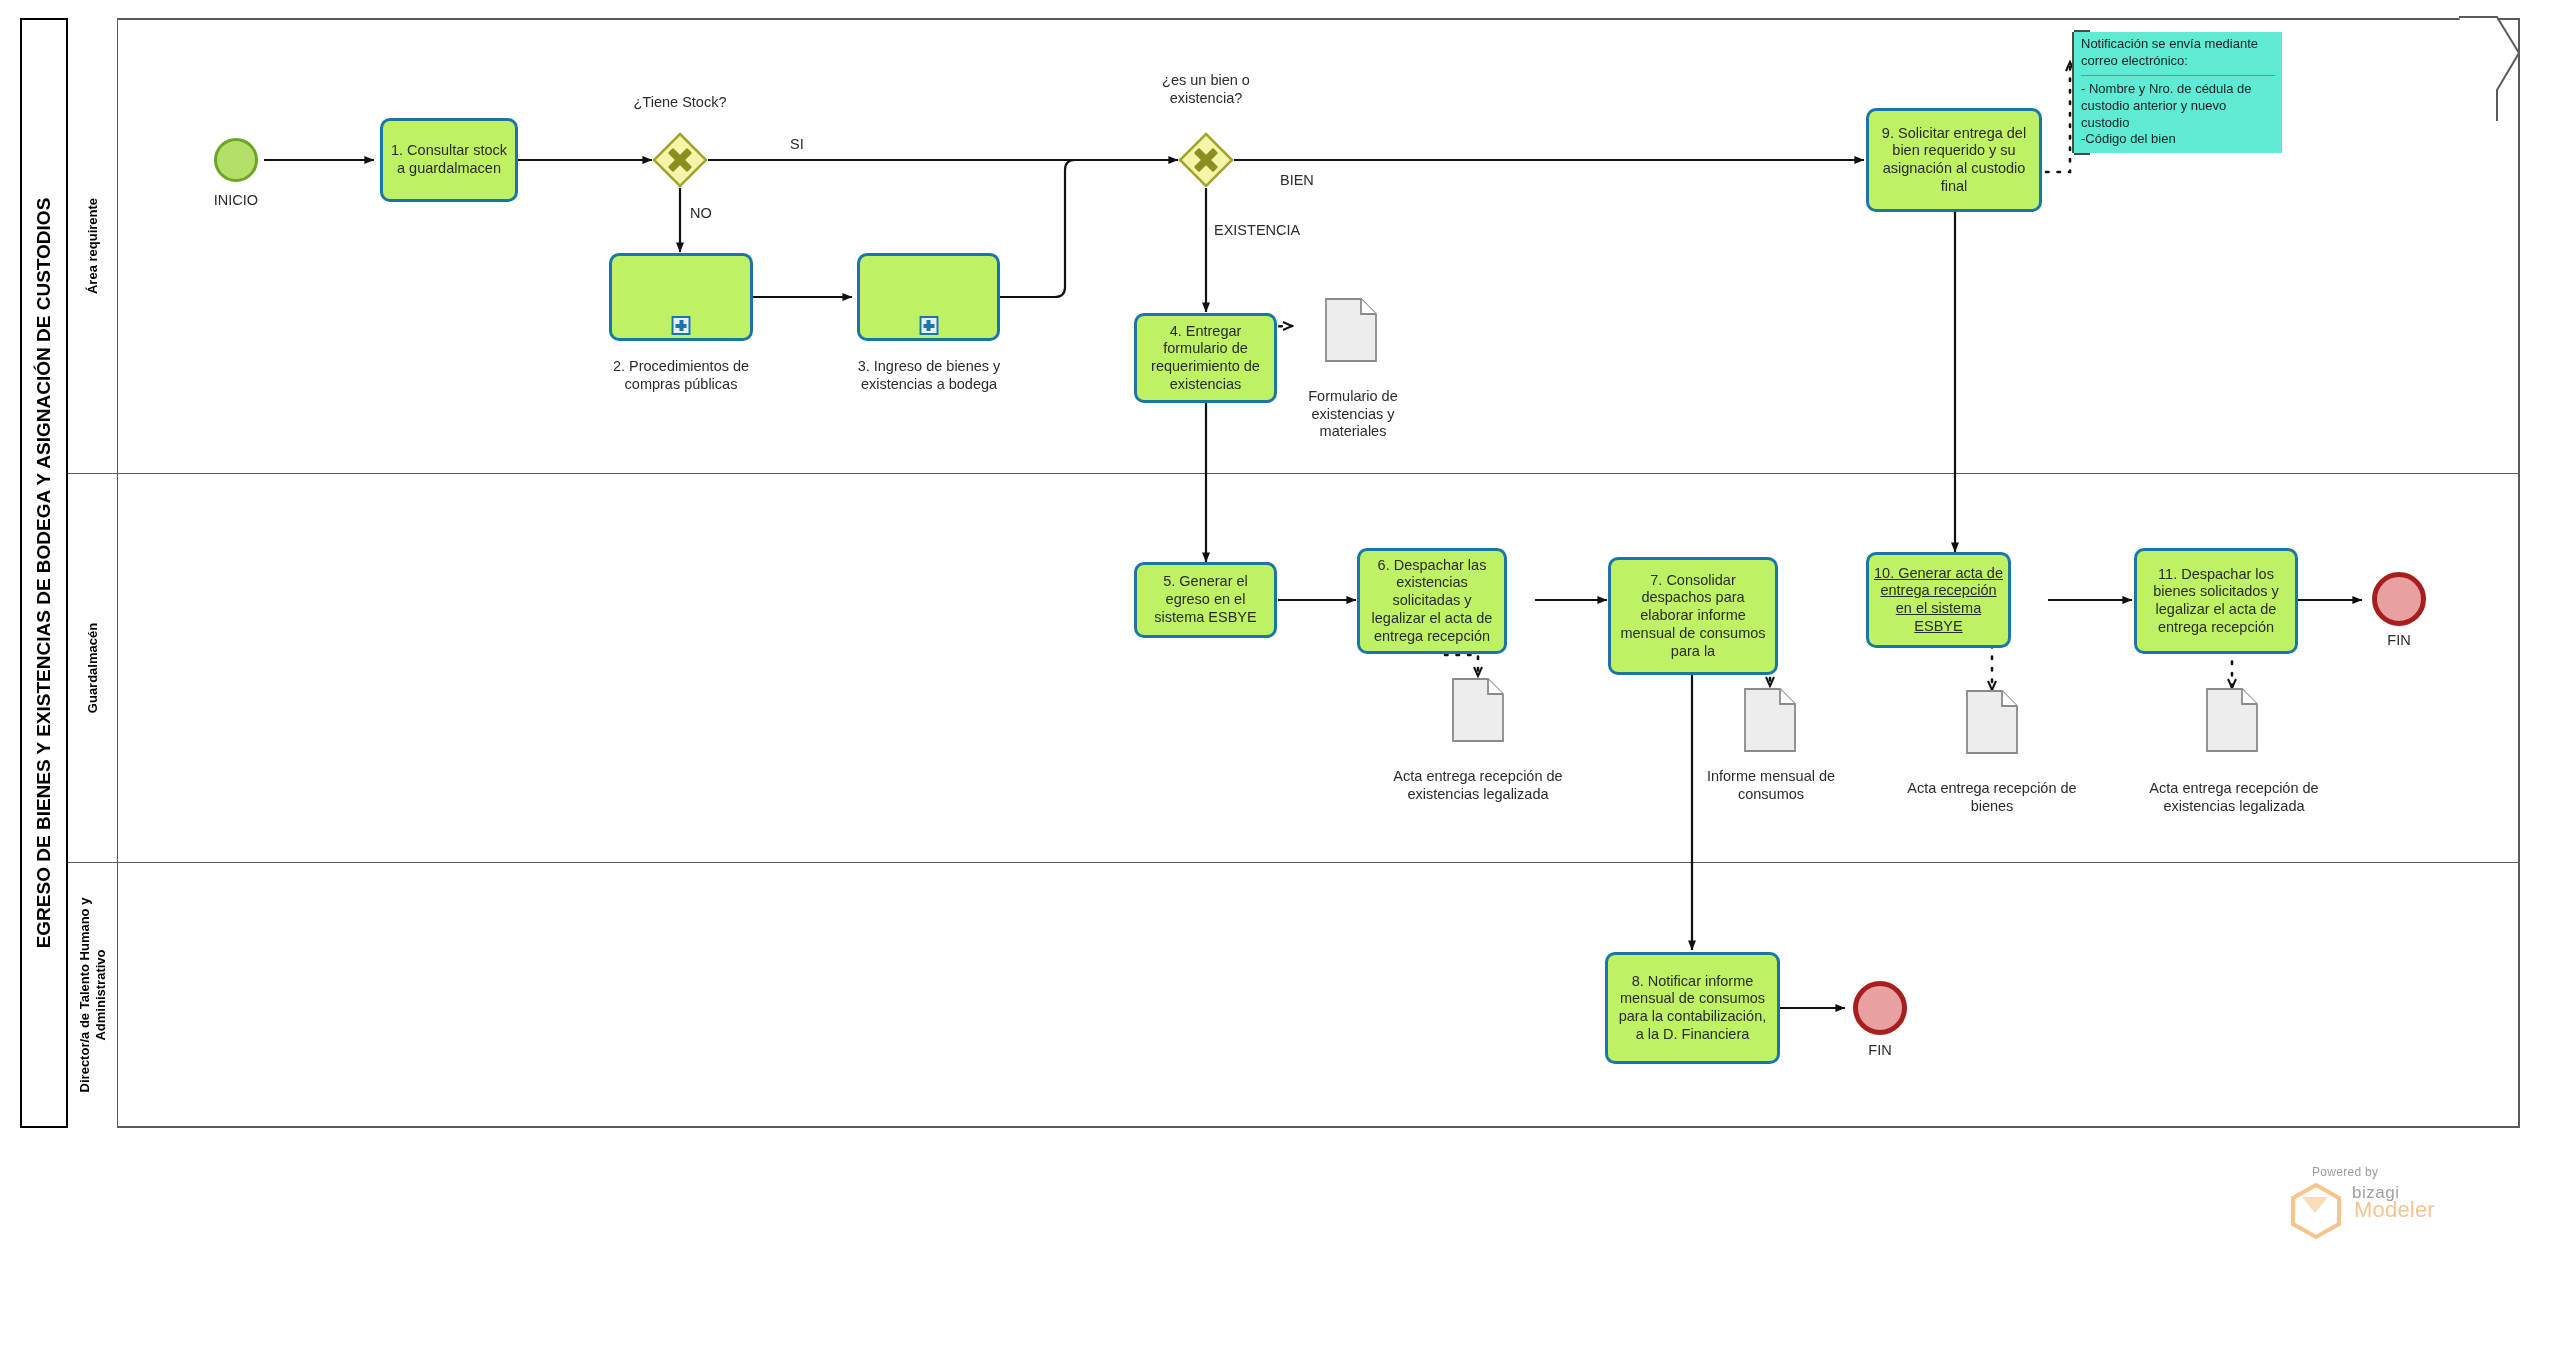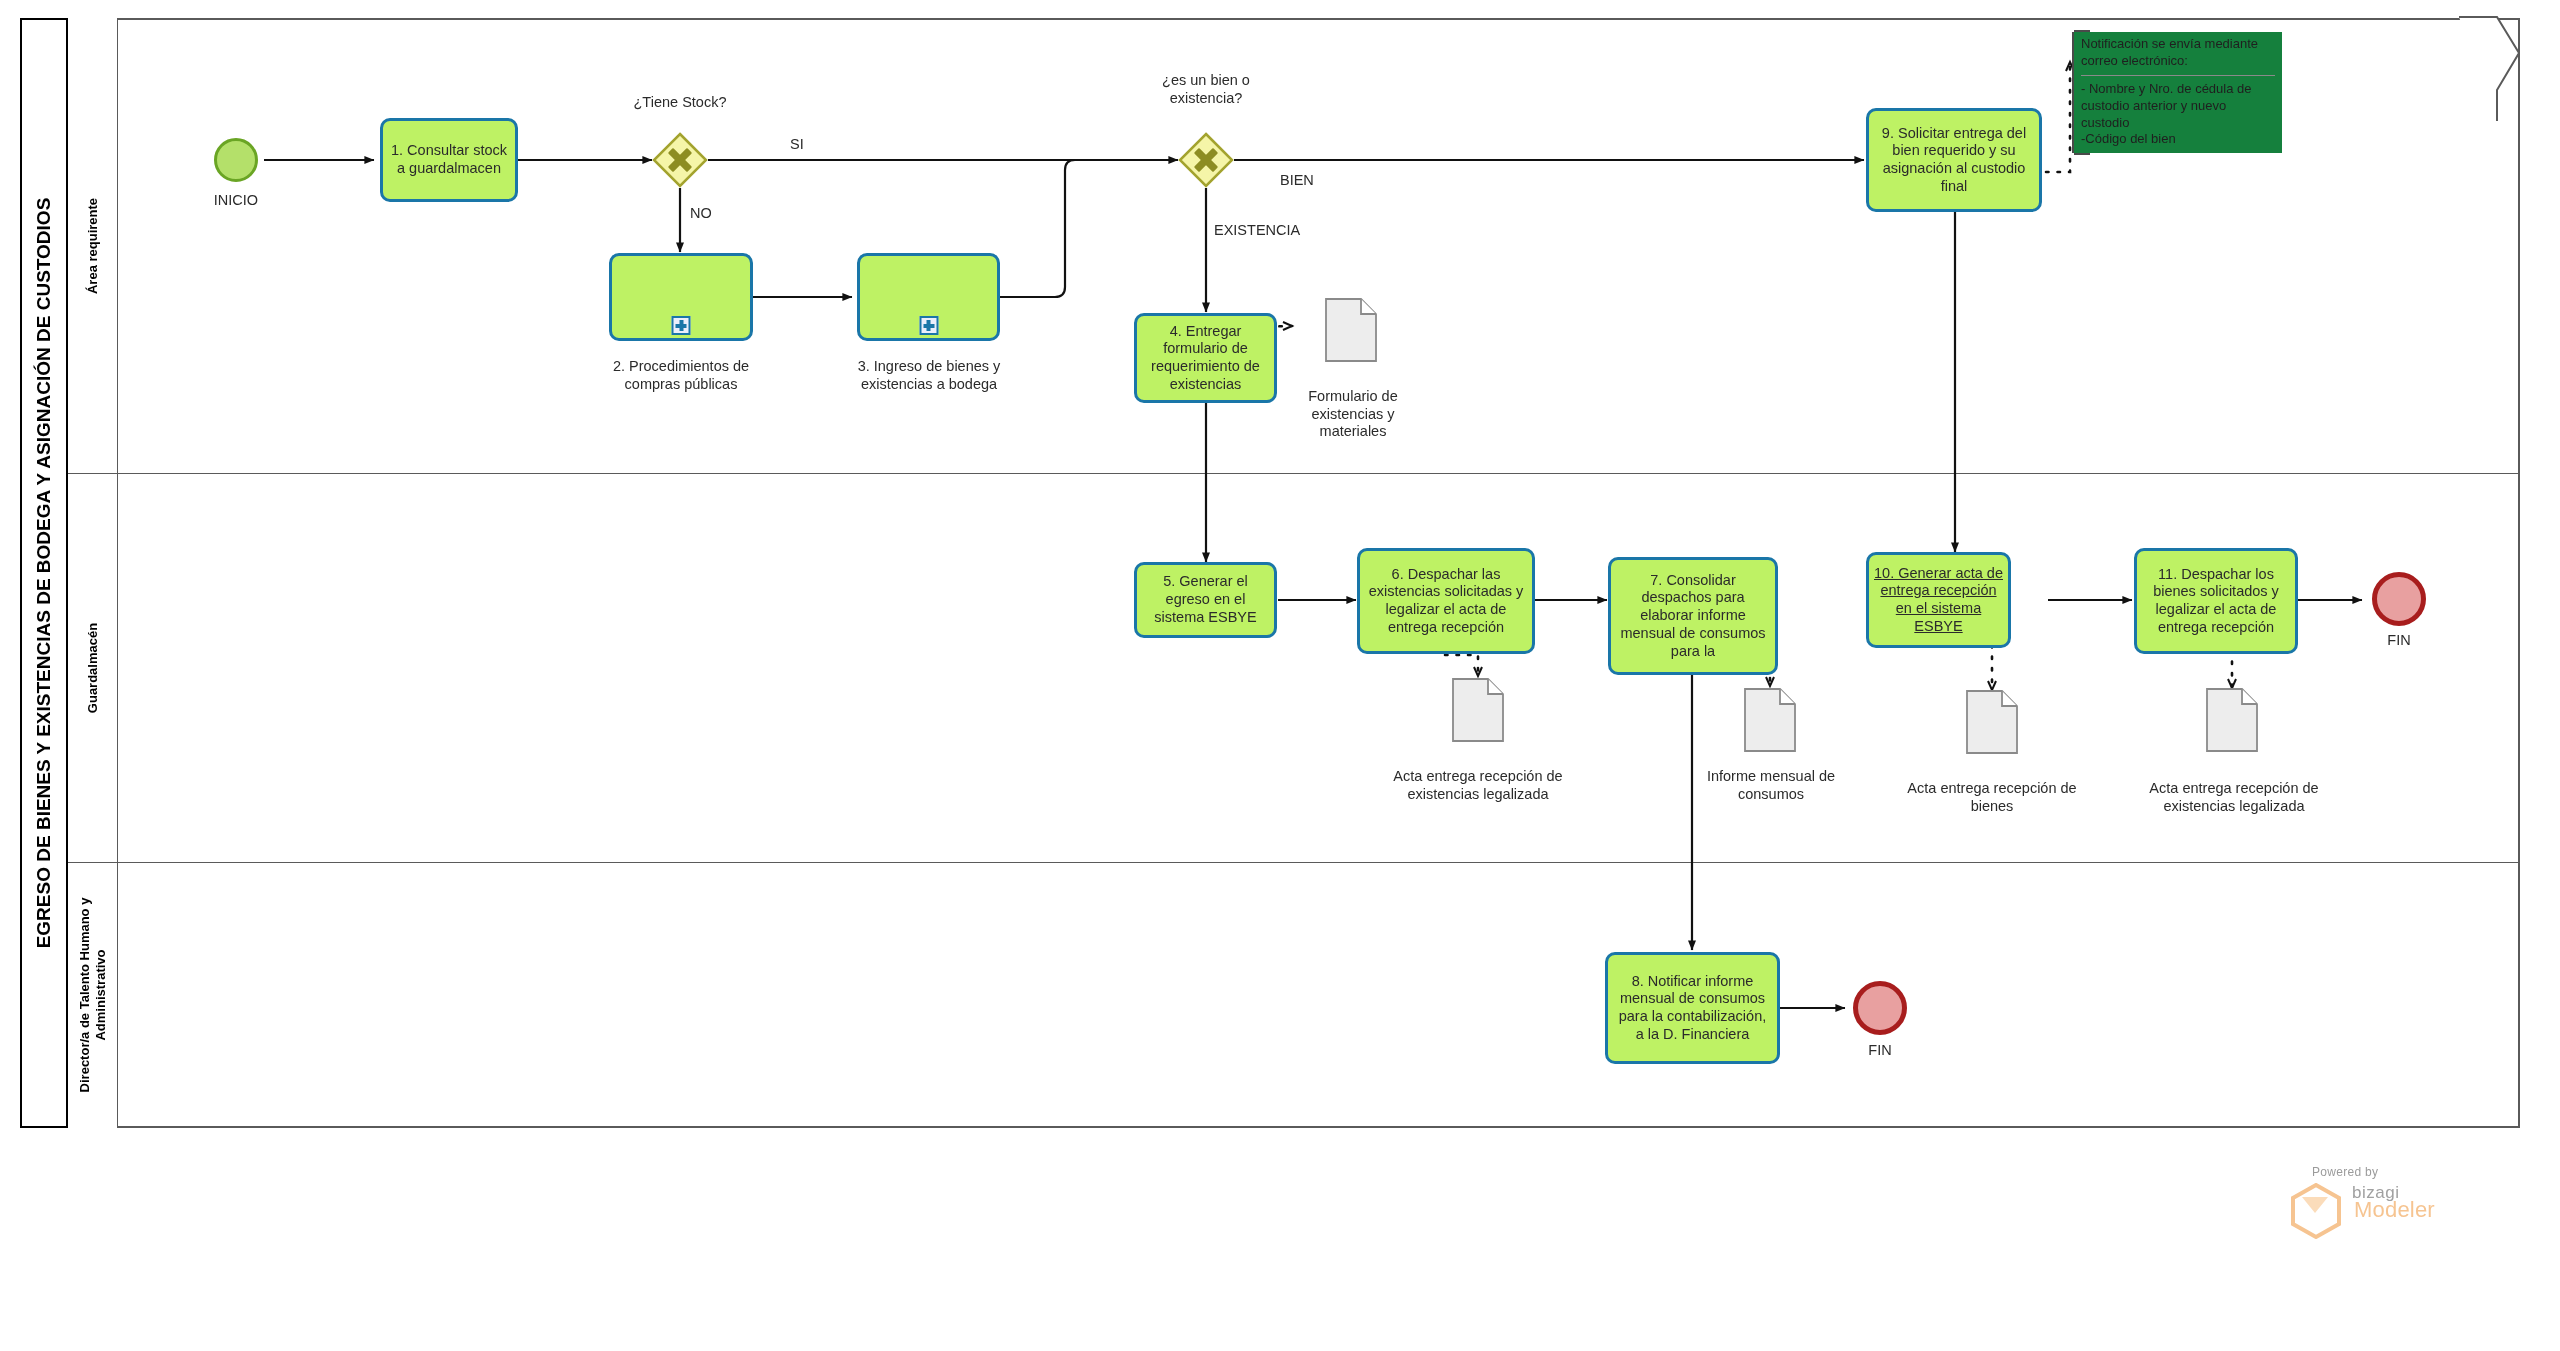--- a/index.html
+++ b/index.html
@@ -164,21 +164,21 @@
   }
 
   .docobj {
     position: absolute;
     width: 52px; height: 64px;
   }
 
   .annotation {
     position: absolute;
     box-sizing: border-box;
-    background: #15803d;
+    background: #5eead4;
     border-left: 2px solid #4a4a4a;
     padding: 4px 7px 5px 7px;
     font-size: 13px;
     line-height: 1.3;
     color: #1f1f1f;
   }
   .annotation .ann-top { border-bottom: 1px solid #8a8a8a; padding-bottom: 5px; margin-bottom: 5px; }
   .annotation::before, .annotation::after {
     content: "";
     position: absolute;
@@ -373,21 +373,21 @@
   <div class="annotation" style="left:2072px; top:32px; width:210px;">
     <div class="ann-top">Notificación se envía mediante correo electrónico:</div>
     <div style="white-space:pre-line;">- Nombre y Nro. de cédula de custodio anterior y nuevo custodio
 -Código del bien</div>
   </div>
 
   <div class="task" style="left:1134px; top:562px; width:143px; height:76px;">
     <span>5. Generar el egreso en el sistema ESBYE</span>
   </div>
 
-  <div class="task" style="left:1357px; top:548px; width:178px; height:106px;">
+  <div class="task" style="left:1357px; top:548px; width:150px; height:106px;">
     <span>6. Despachar las existencias solicitadas y legalizar el acta de entrega recepción</span>
   </div>
   <div class="docobj" style="left:1452px; top:678px;">
     <svg viewBox="0 0 52 64" width="52" height="64">
       <path d="M1,1 H36 L51,16 V63 H1 Z" fill="#ededed" stroke="#8a8a8a" stroke-width="1.8"></path>
       <path d="M36,1 V16 H51" fill="#ffffff" stroke="#8a8a8a" stroke-width="1.8"></path>
     </svg>
   </div>
   <div class="ext-label" style="left:1380px; top:768px; width:196px;">Acta entrega recepción de existencias legalizada</div>
 

